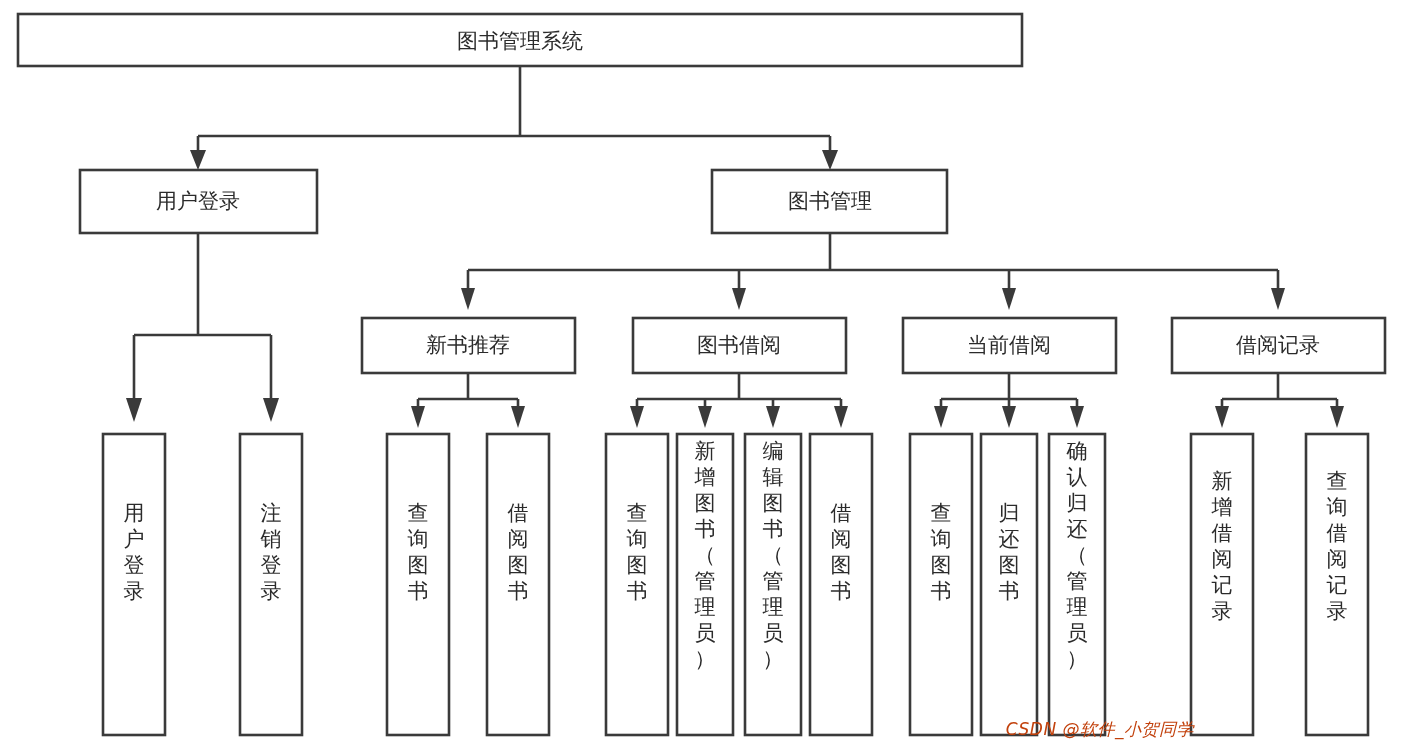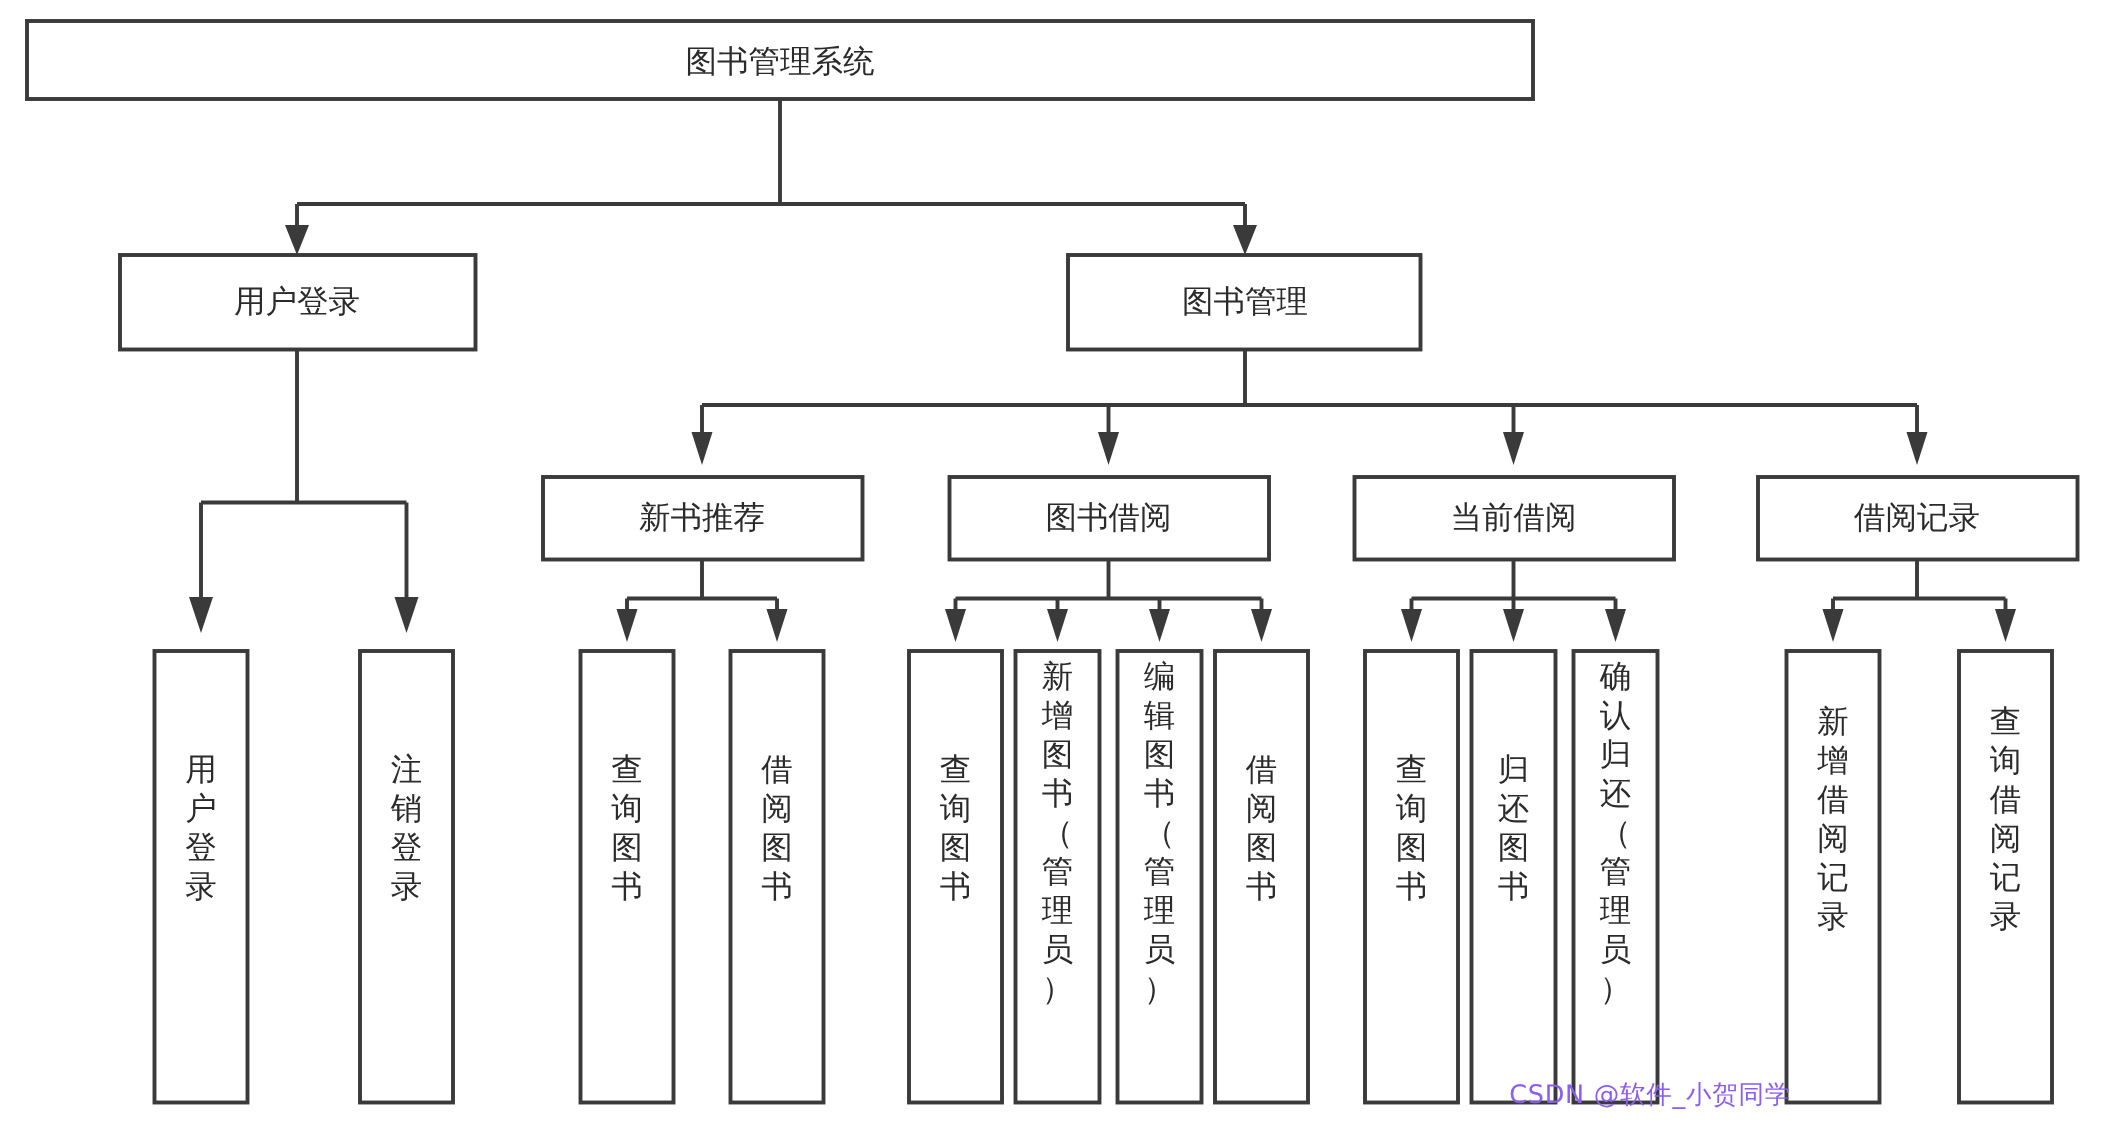--- a/index.html
+++ b/index.html
@@ -52,24 +52,25 @@
     font-family: "DejaVu Sans", "Liberation Sans", sans-serif;
     font-size: 21px;
     text-anchor: middle;
   }
   .watermark-text {
     position: absolute;
     right: 8px;
     bottom: 6px;
     font-family: "DejaVu Sans", "Liberation Sans", sans-serif;
     font-size: 17px;
-    color: #8b5cf6;
+    color: #c2410c;
     letter-spacing: 0.5px;
     white-space: nowrap;
     pointer-events: none;
+    font-style: italic;
   }
 </style>
 </head>
 <body>
 
 <div id="diagram-root">
   <svg class="diagram-svg" viewBox="0 0 1405 747" xmlns="http://www.w3.org/2000/svg">
 
     <defs>
       <g id="arrowdef"></g>

